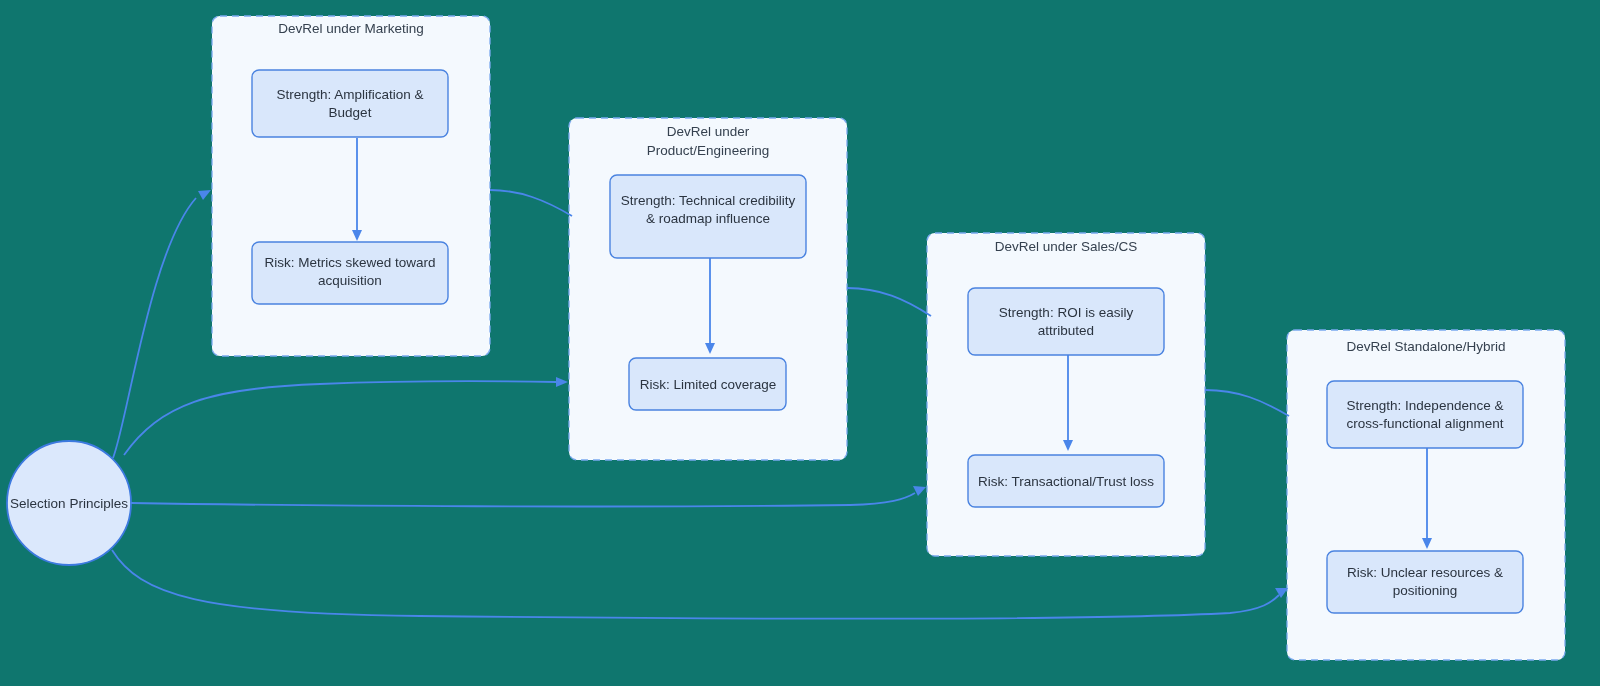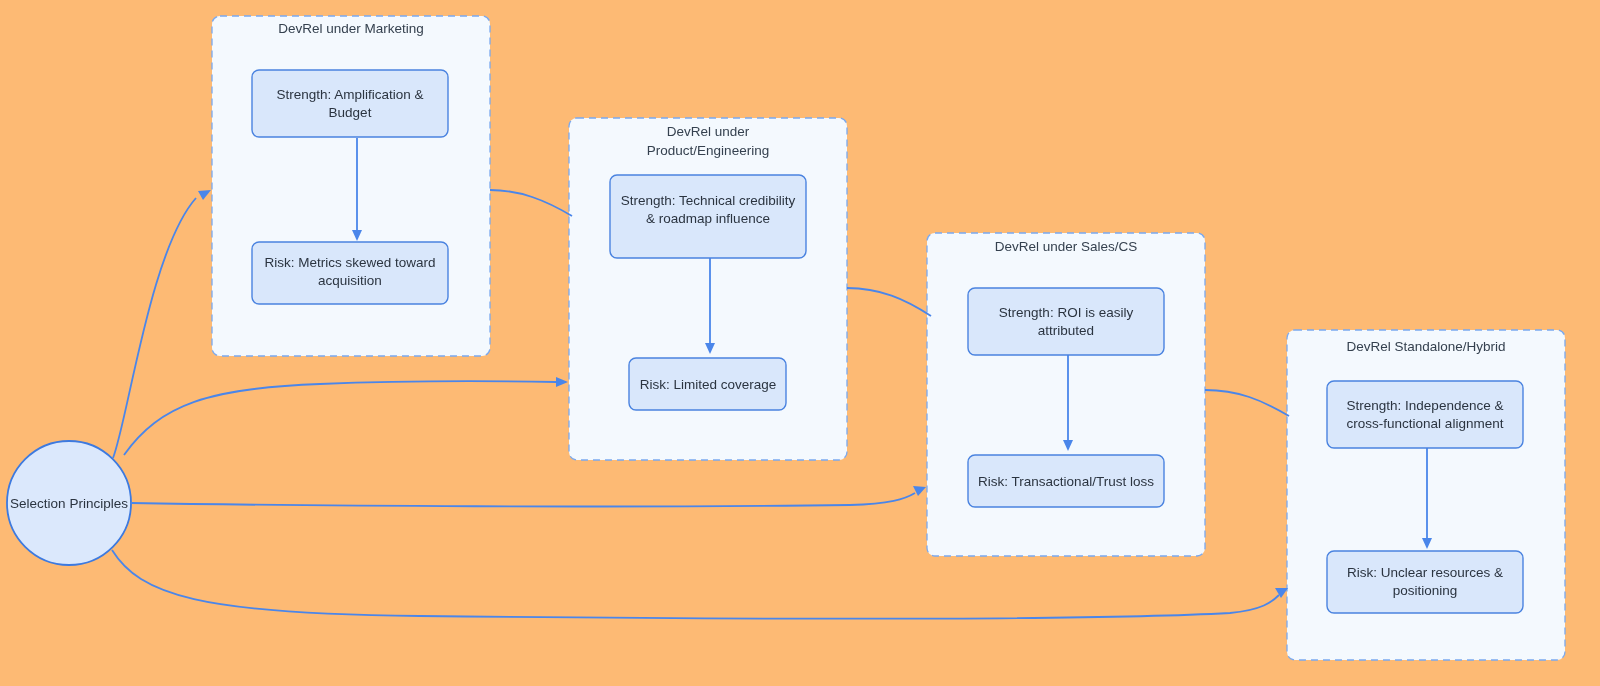--- a/index.html
+++ b/index.html
@@ -10,21 +10,21 @@
   body {
     width: 1600px;
     height: 686px;
     font-family: "Liberation Sans", sans-serif;
     overflow: hidden;
   }
   #diagram-root {
     position: relative;
     width: 1600px;
     height: 686px;
-    background: #fdba74;
+    background: #0f766e;
   }
   svg#flow {
     position: absolute;
     top: 0;
     left: 0;
     width: 1600px;
     height: 686px;
     display: block;
   }
   .cluster-rect {

